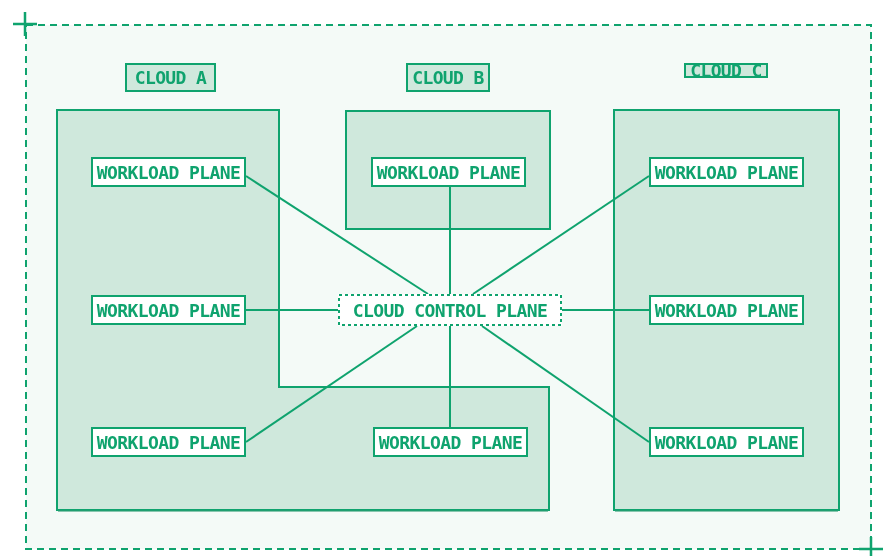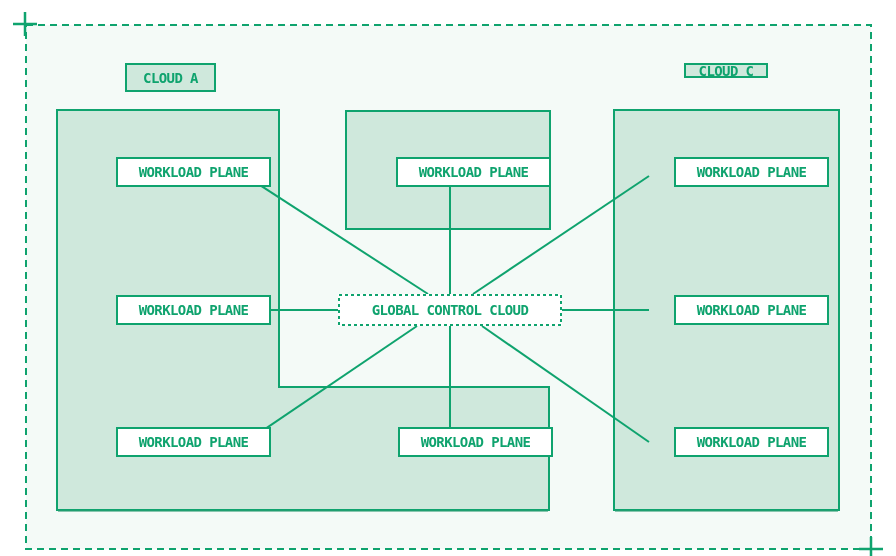--- a/index.html
+++ b/index.html
@@ -41,26 +41,26 @@
     stroke-dasharray: 3 3;
   }
 
   .node {
     position: absolute;
     z-index: 1;
     display: flex;
     align-items: center;
     justify-content: center;
     font-weight: bold;
-    font-size: 14px;
+    font-size: 18px;
     letter-spacing: -0.6px;
     color: var(--green, #0fa36e);
     white-space: pre;
   }
-  .wp        { background: var(--node, #ffffff); border: 2px solid var(--green, #0fa36e); margin-left: 25px; }
+  .wp        { background: var(--node, #ffffff); border: 2px solid var(--green, #0fa36e); }
   .gcp       { background: var(--node, #ffffff); }
   .cloud-label { background: var(--region, #cfe8dc); border: 2px solid var(--green, #0fa36e); }
 </style>
 </head>
 <body>
 
 <div class="stage">
 
   <svg class="underlay" viewBox="0 0 896 556" xmlns="http://www.w3.org/2000/svg">
 
@@ -79,30 +79,31 @@
       <line x1="450" y1="187" x2="450" y2="294"></line>
       <line x1="450" y1="326" x2="450" y2="427"></line>
       <line x1="246" y1="176" x2="428" y2="294"></line>
       <line x1="649" y1="176" x2="473" y2="294"></line>
       <line x1="246" y1="442" x2="417" y2="326"></line>
       <line x1="649" y1="442" x2="482" y2="326"></line>
     </g>
   </svg>
 
   <div class="node cloud-label" style="left:125px;top:63px;width:91px;height:29px">CLOUD A</div>
+  <div class="node cloud-label" style="left:406px;top:63px;width:84px;height:29px">CLOUD B</div>
   <div class="node cloud-label" style="left:684px;top:63px;width:84px;height:15px">CLOUD C</div>
 
   <div class="node wp" style="left:91px;top:157px;width:155px;height:30px">WORKLOAD PLANE</div>
   <div class="node wp" style="left:91px;top:295px;width:155px;height:30px">WORKLOAD PLANE</div>
   <div class="node wp" style="left:91px;top:427px;width:155px;height:30px">WORKLOAD PLANE</div>
   <div class="node wp" style="left:371px;top:157px;width:155px;height:30px">WORKLOAD PLANE</div>
   <div class="node wp" style="left:373px;top:427px;width:155px;height:30px">WORKLOAD PLANE</div>
   <div class="node wp" style="left:649px;top:157px;width:155px;height:30px">WORKLOAD PLANE</div>
   <div class="node wp" style="left:649px;top:295px;width:155px;height:30px">WORKLOAD PLANE</div>
   <div class="node wp" style="left:649px;top:427px;width:155px;height:30px">WORKLOAD PLANE</div>
 
-  <div class="node gcp" style="left:338px;top:294px;width:224px;height:32px">GLOBAL CONTROL CLOUD</div>
+  <div class="node gcp" style="left:338px;top:294px;width:224px;height:32px">CLOUD CONTROL PLANE</div>
 
   <svg class="overlay" viewBox="0 0 896 556" xmlns="http://www.w3.org/2000/svg">
     <rect class="gcp-border" x="339" y="295" width="222" height="30"></rect>
   </svg>
 
 </div>
 
 </body></html>

